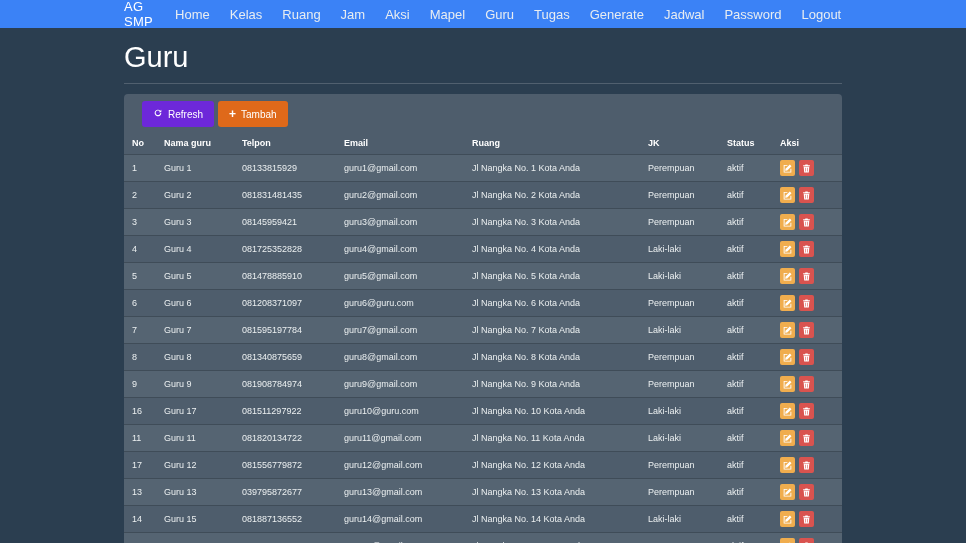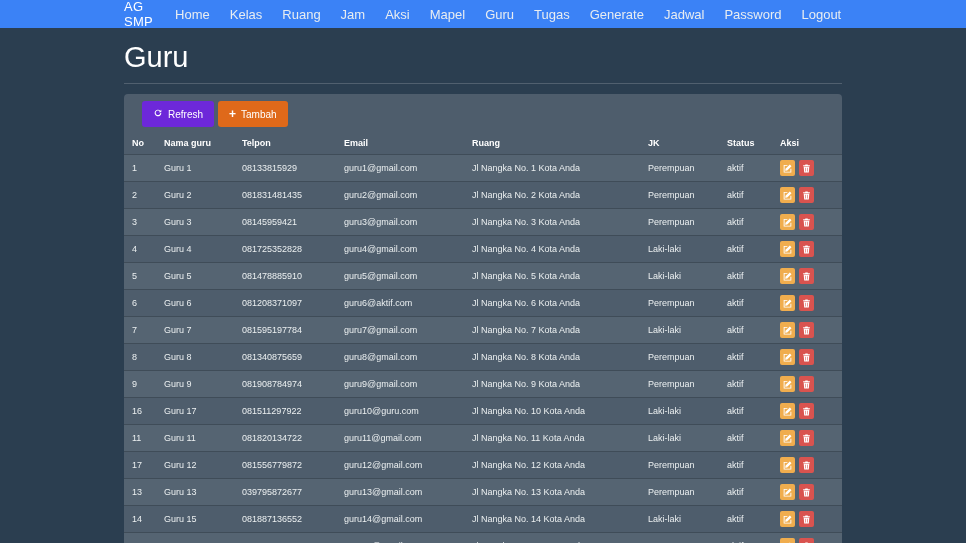--- a/index.html
+++ b/index.html
@@ -317,21 +317,21 @@
                     </svg>
           </span>
         </button>
       </div>
     </td>
   </tr>
           <tr class="data-row">
     <td>6</td>
     <td>Guru 6</td>
     <td>081208371097</td>
-    <td>guru6@aktif.com</td>
+    <td>guru6@guru.com</td>
     <td>Jl Nangka No. 6 Kota Anda</td>
     <td>Perempuan</td>
     <td>aktif</td>
     <td>
       <div class="action-cell">
         <button class="icon-btn edit">
           <span>
             <svg viewBox="0 0 16 16">
                       <path d="M12.1 0.9l3 3-7.6 7.6-3.6 0.6 0.6-3.6z"></path>
                       <path d="M13.2 8.6v5H2.8V3.2h5V1.6H1.2v13.6h13.6V8.6z"></path>

